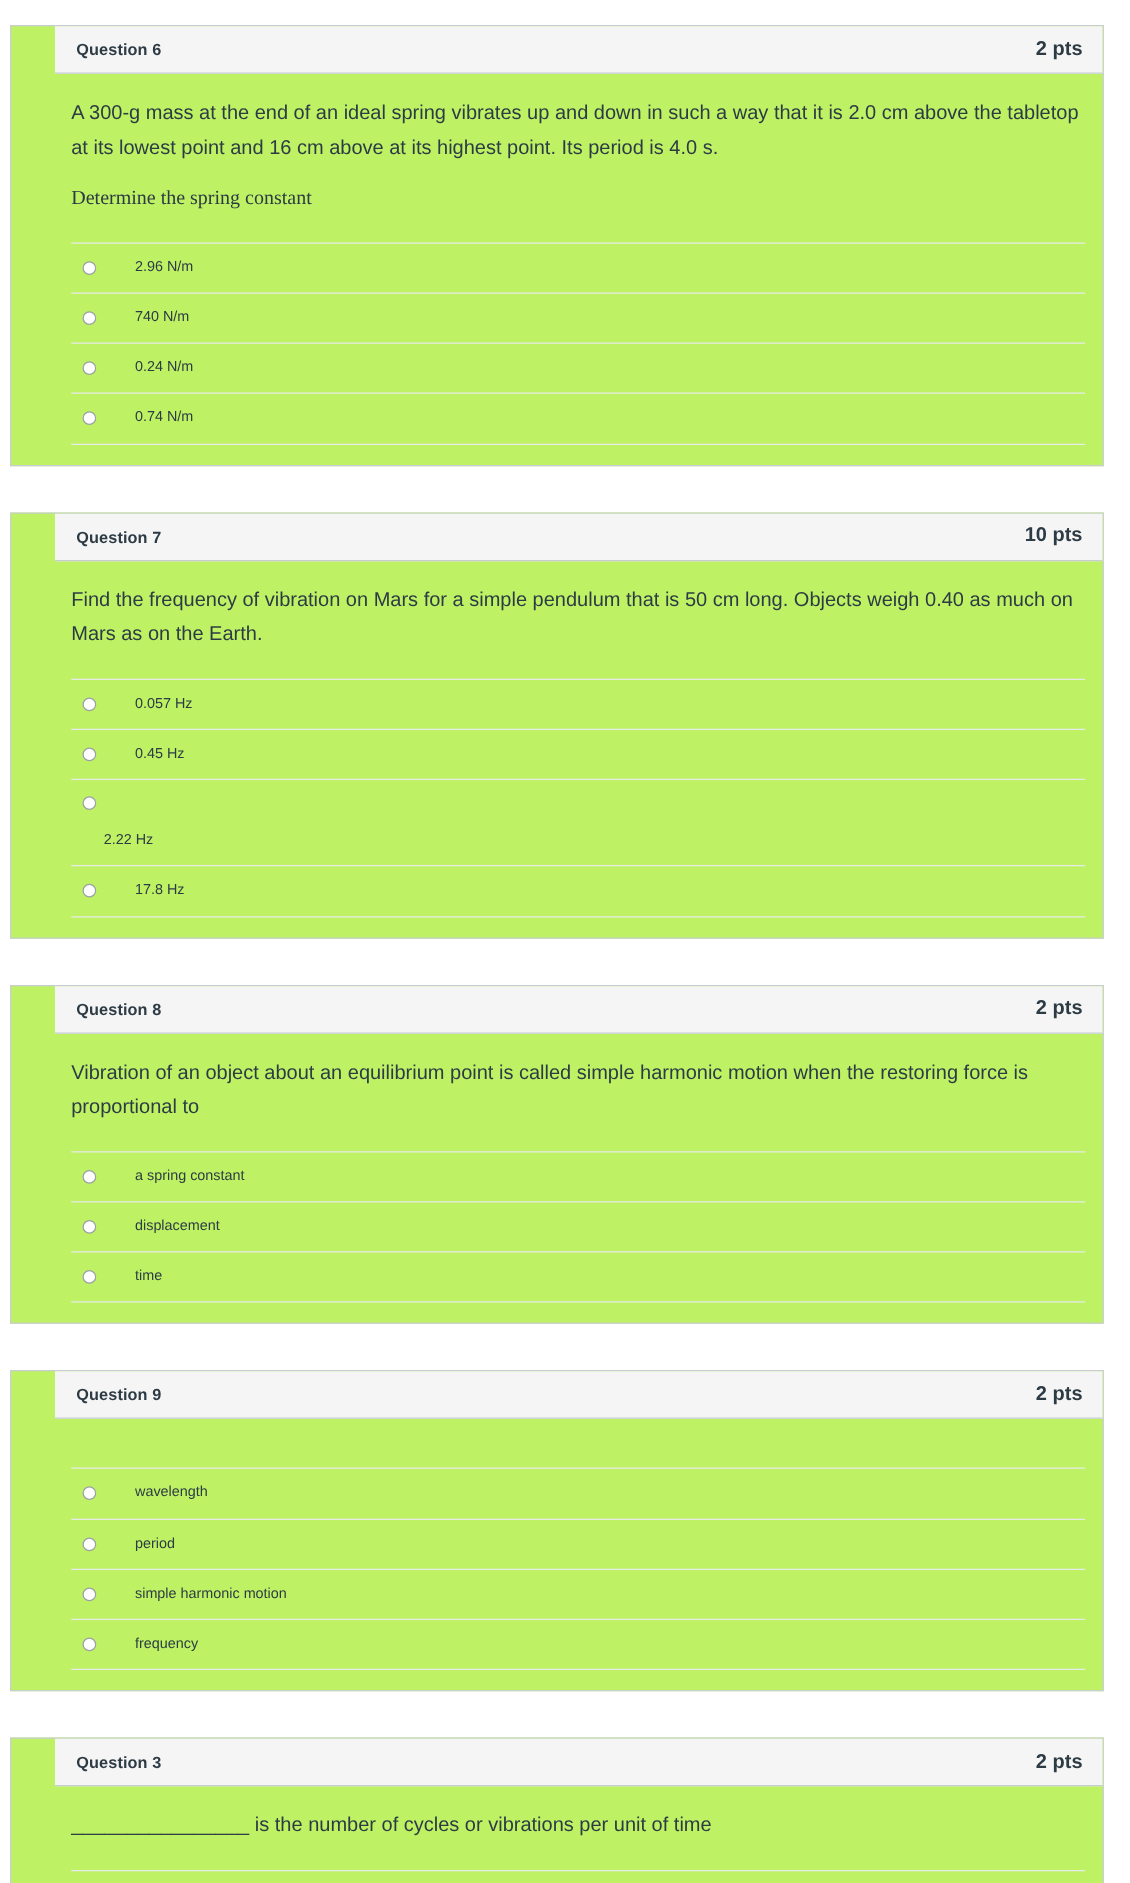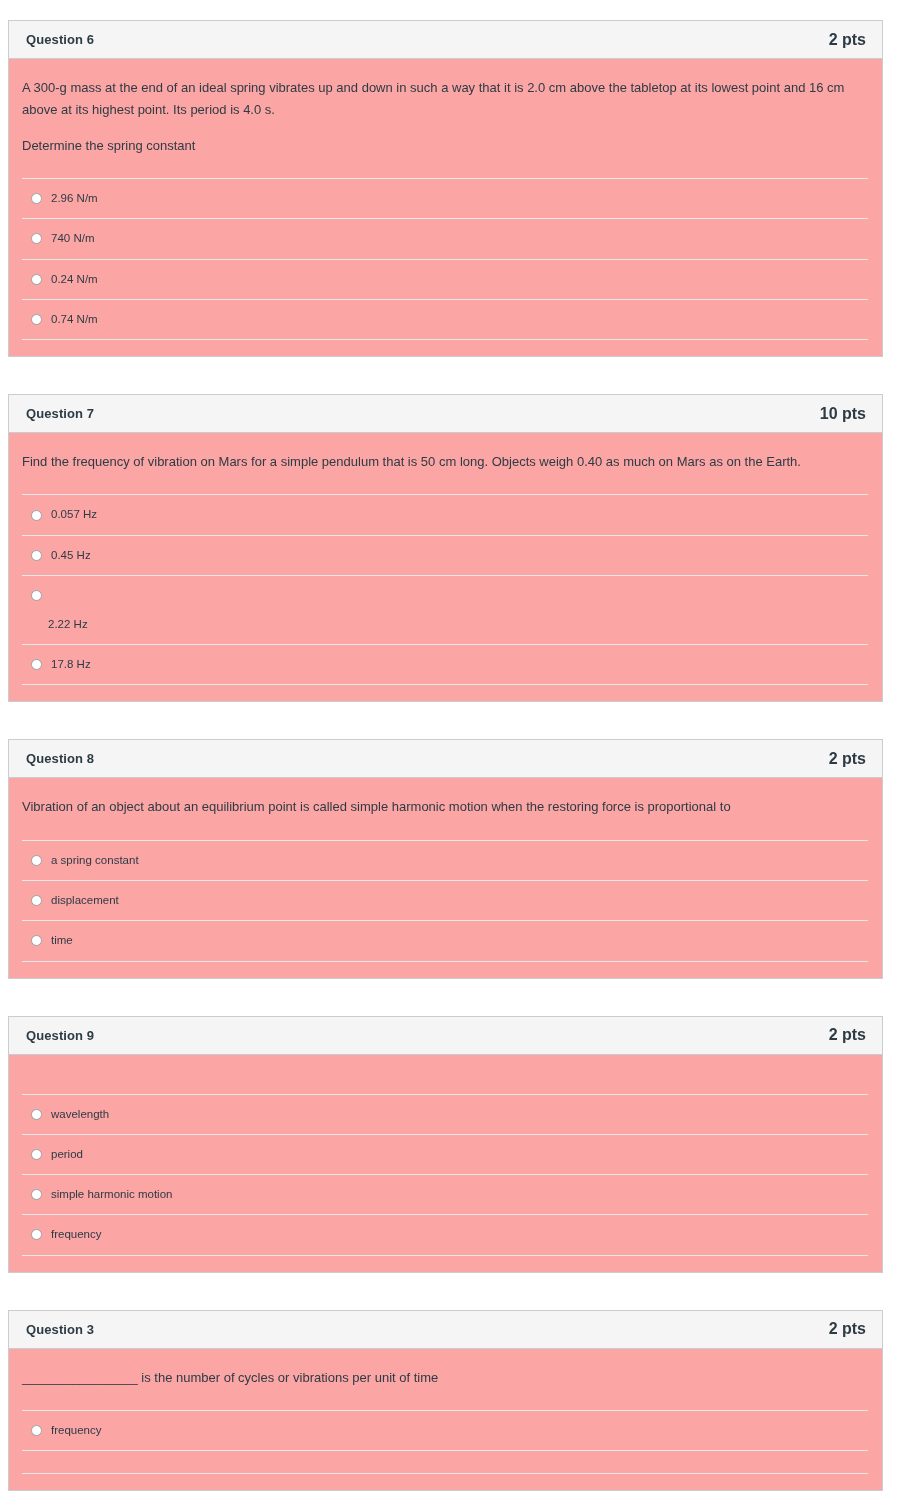--- a/index.html
+++ b/index.html
@@ -13,23 +13,24 @@
     font-family: "Liberation Sans", "DejaVu Sans", sans-serif;
     -webkit-font-smoothing: antialiased;
   }
   .page {
     width: 904px;
     box-sizing: border-box;
     padding: 20px 21px 0 8px;
   }
   .question-card {
     border: 1px solid #c7cdd1;
-    background: #fca5a5;
+    background: #bef264;
     margin-bottom: 37px;
     box-sizing: border-box;
+    padding-left: 35px;
   }
   .question-header {
     background: #f5f5f5;
     border-bottom: 1px solid #c7cdd1;
     height: 38px;
     display: flex;
     align-items: center;
     justify-content: space-between;
     padding: 0 16px 0 17px;
     box-sizing: border-box;
@@ -42,46 +43,48 @@
   }
   .question-points {
     font-size: 16px;
     font-weight: bold;
     color: #2d3b45;
   }
   .question-body {
     padding: 18px 14px 0 13px;
   }
   .question-text {
-    font-size: 13px;
+    font-size: 16px;
     color: #2d3b45;
     line-height: 1.72;
     margin: 0 0 0 0;
     padding: 0 2px 0 0;
   }
   .question-text + .question-text {
     margin-top: 13px;
+    font-family: Liberation Serif, serif;
   }
   .answers {
     margin-top: 21px;
     padding-bottom: 16px;
   }
   .answer-row {
     border-top: 1px solid #e8e9ea;
     padding: 11px 8px 11px 9px;
     display: block;
     min-height: 13px;
     box-sizing: border-box;
   }
   .answer-row:last-child {
     border-bottom: 1px solid #e8e9ea;
   }
   .answer-inline {
     display: flex;
     align-items: center;
+    gap: 22px;
   }
   .radio-icon {
     width: 9px;
     height: 9px;
     min-width: 9px;
     border: 1px solid #9ba1a6;
     border-radius: 50%;
     background: #ffffff;
     display: inline-block;
   }

